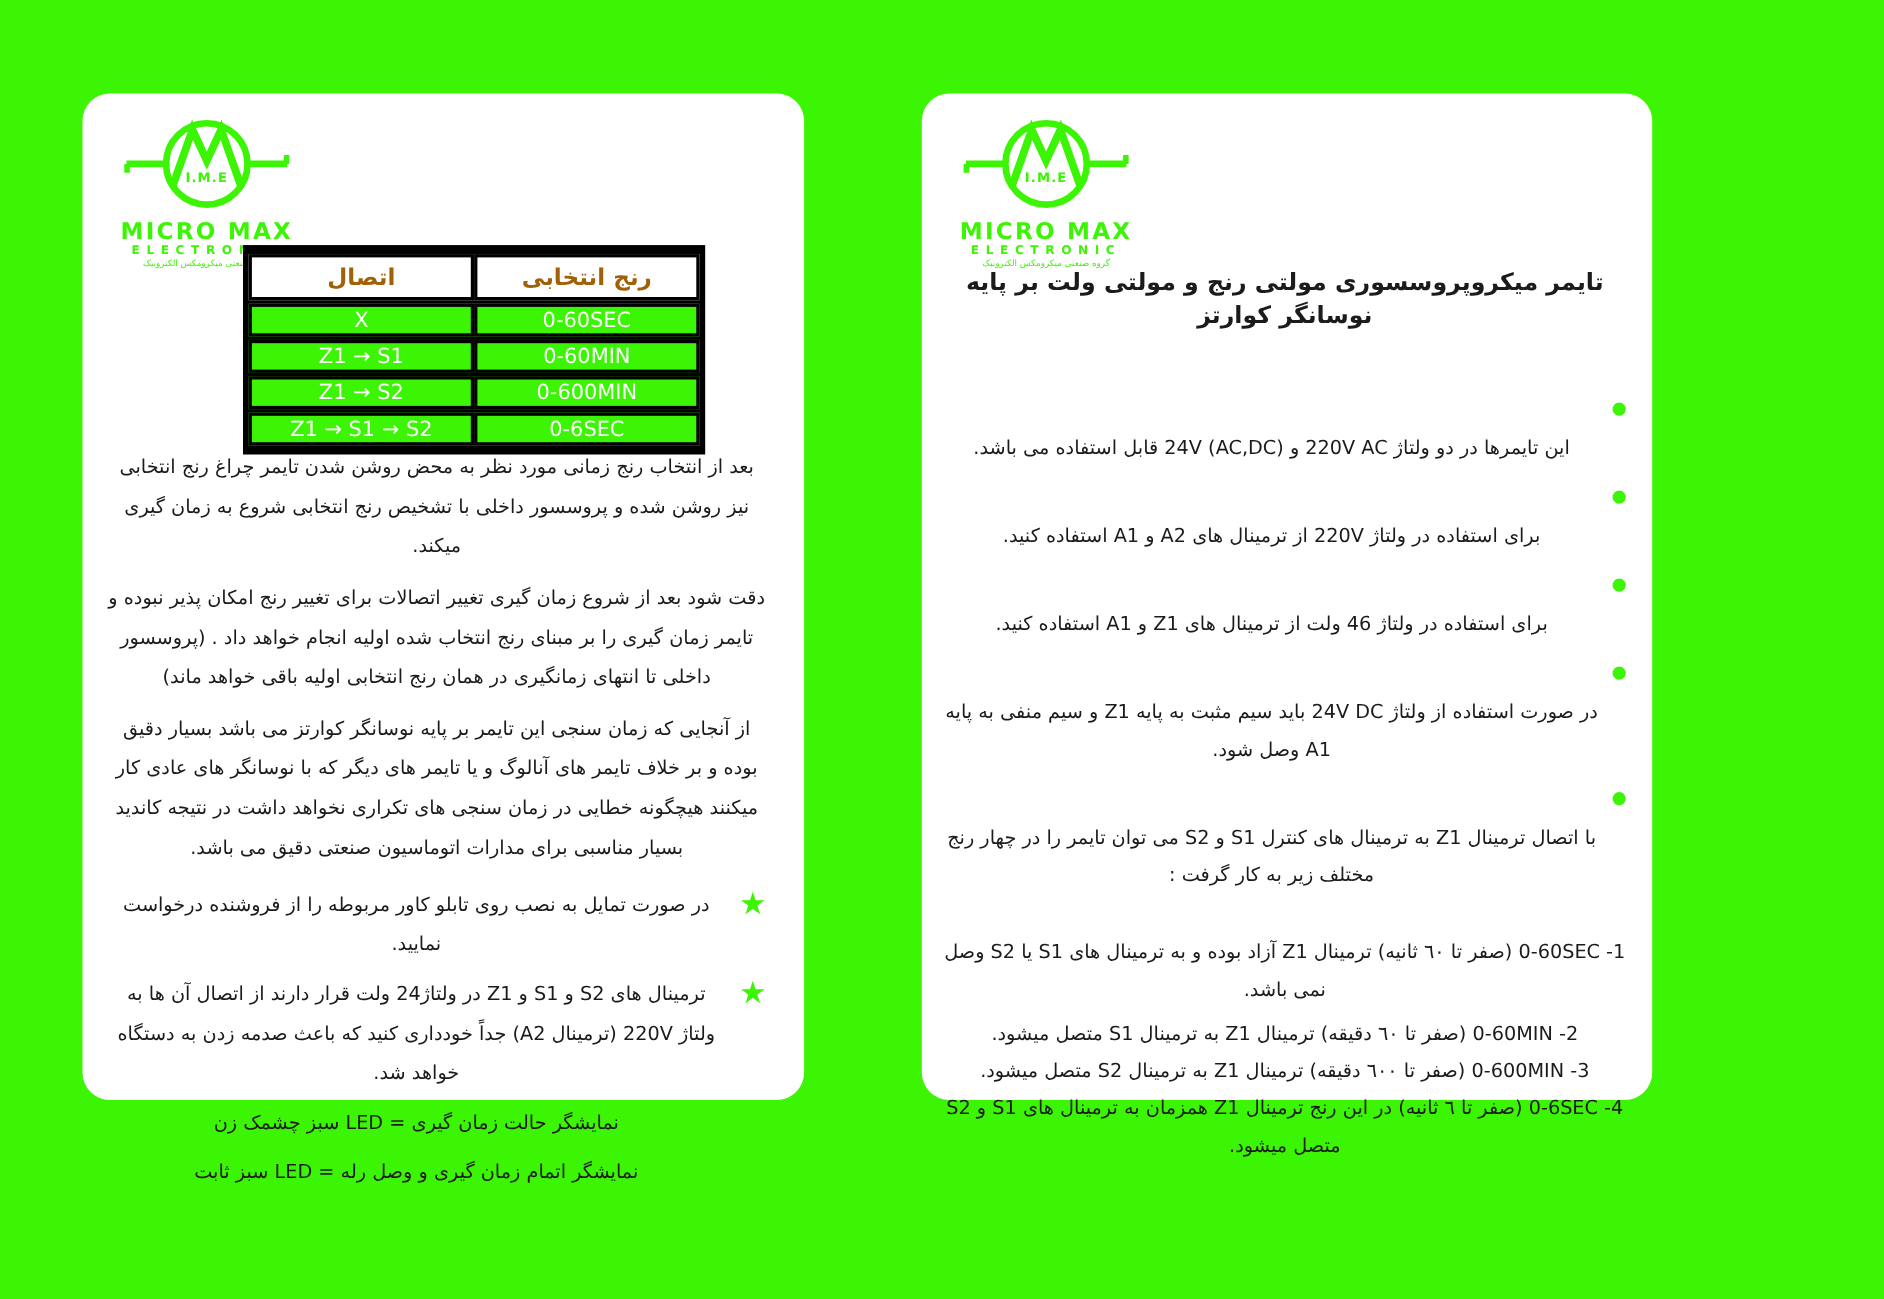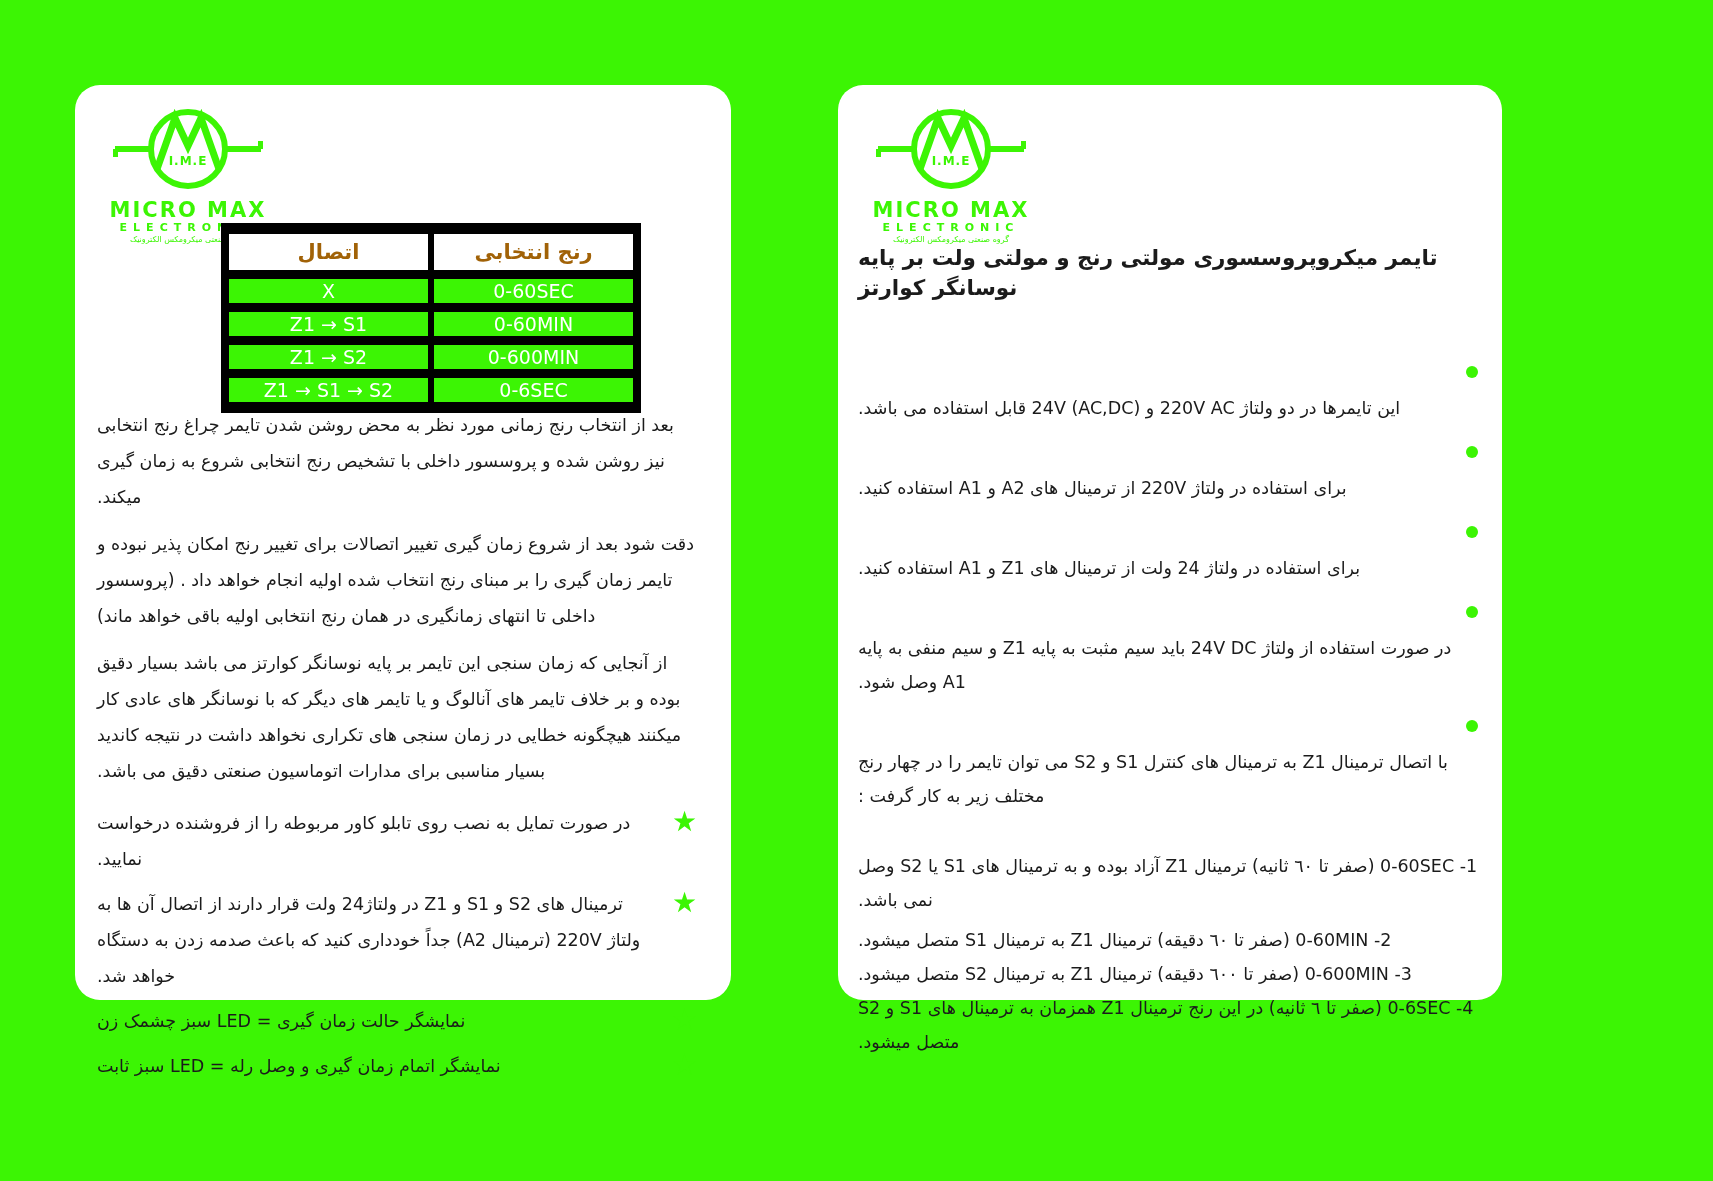--- a/index.html
+++ b/index.html
@@ -25,28 +25,28 @@
   .logo .brand-tag{font-size:8px;line-height:11px;color:var(--accent);direction:rtl;}
 
   
   .range-table{position:absolute;left:146px;top:138px;width:420px;border:5px solid #000;background:#000;
                border-collapse:separate;border-spacing:0 3px;}
   .range-table th{background:#fff;color:#a16207;font-weight:bold;font-size:21px;height:42px;border:3px solid #000;}
   .range-table td{background:var(--accent);color:var(--table_text);font-size:19px;text-align:center;height:30px;border:3px solid #000;}
   .range-table .ltr{direction:ltr;unicode-bidi:embed;}
 
   
-  .left-text{position:absolute;left:22px;right:34px;top:322px;direction:rtl;text-align:left;color:var(--ink);}
+  .left-text{position:absolute;left:22px;right:34px;top:322px;direction:rtl;text-align:center;color:var(--ink);}
   .para{font-size:17.5px;line-height:36px;margin-bottom:11px;}
   .star-item{display:flex;align-items:flex-start;margin-bottom:9px;font-size:17.5px;line-height:36px;}
   .star-icon{flex:0 0 auto;color:var(--accent);font-size:28px;line-height:34px;margin-left:12px;}
   .star-item .item-text{flex:1 1 auto;}
 
   
-  .right-text{position:absolute;left:20px;right:24px;top:158px;direction:rtl;text-align:left;color:var(--ink);}
+  .right-text{position:absolute;left:20px;right:24px;top:158px;direction:rtl;text-align:center;color:var(--ink);}
   .doc-title{font-weight:bold;font-size:21.5px;line-height:30px;margin-bottom:52px;}
   .bullet-item{display:flex;align-items:flex-start;margin-bottom:10px;font-size:17.5px;line-height:34px;}
   .bullet-dot{flex:0 0 auto;width:12px;height:12px;border-radius:50%;background:var(--accent);margin-left:12px;margin-top:11px;}
   .bullet-item .item-text{flex:1 1 auto;margin-top:36px;}
   .numbered{margin-top:36px;}
   .num-item{font-size:17.5px;line-height:34px;margin-bottom:6px;}
   .num-item.tight{margin-bottom:0;}
 </style>
 </head>
 <body>
@@ -144,21 +144,21 @@
       <div class="bullet-item">
         <span class="bullet-dot"></span>
         <span class="item-text">این تایمرها در دو ولتاژ 220V AC و 24V (AC,DC)  قابل استفاده می باشد.</span>
       </div>
       <div class="bullet-item">
         <span class="bullet-dot"></span>
         <span class="item-text">برای استفاده در ولتاژ 220V  از ترمینال های A2 و A1  استفاده کنید.</span>
       </div>
       <div class="bullet-item">
         <span class="bullet-dot"></span>
-        <span class="item-text">برای استفاده در ولتاژ 24 ولت از ترمینال های Z1 و A1 استفاده کنید.</span>
+        <span class="item-text">برای استفاده در ولتاژ 46 ولت از ترمینال های Z1 و A1 استفاده کنید.</span>
       </div>
       <div class="bullet-item">
         <span class="bullet-dot"></span>
         <span class="item-text">در صورت استفاده از ولتاژ 24V DC  باید سیم مثبت به پایه Z1 و سیم منفی به پایه A1 وصل شود.</span>
       </div>
       <div class="bullet-item">
         <span class="bullet-dot"></span>
         <span class="item-text">با اتصال ترمینال Z1 به ترمینال های کنترل S1 و S2 می توان تایمر را در چهار رنج مختلف زیر به کار گرفت :</span>
       </div>
 

